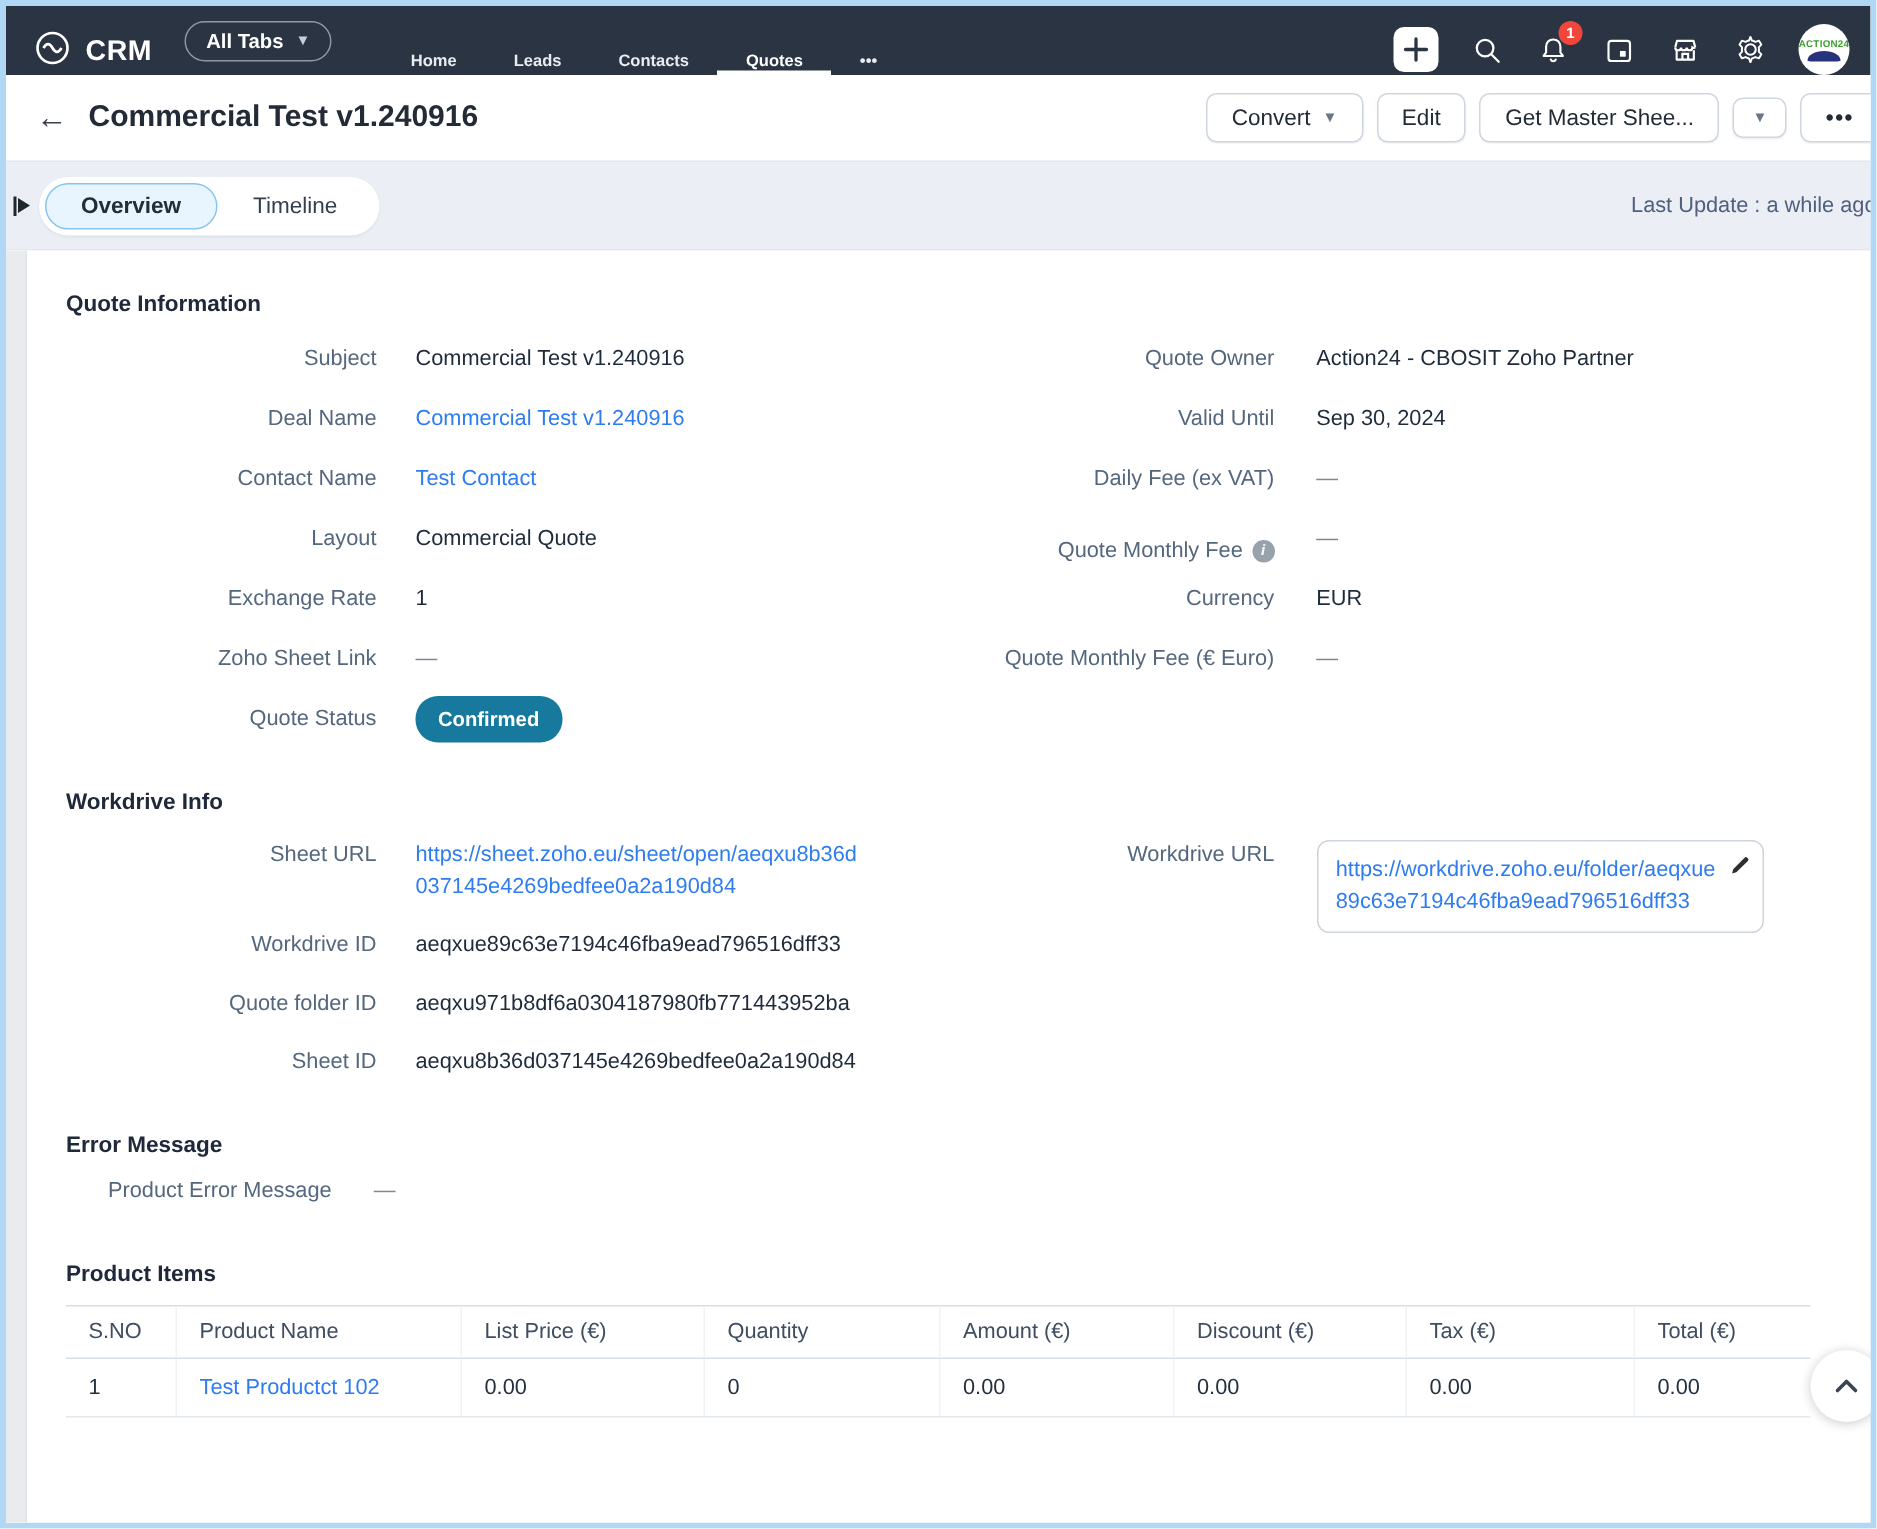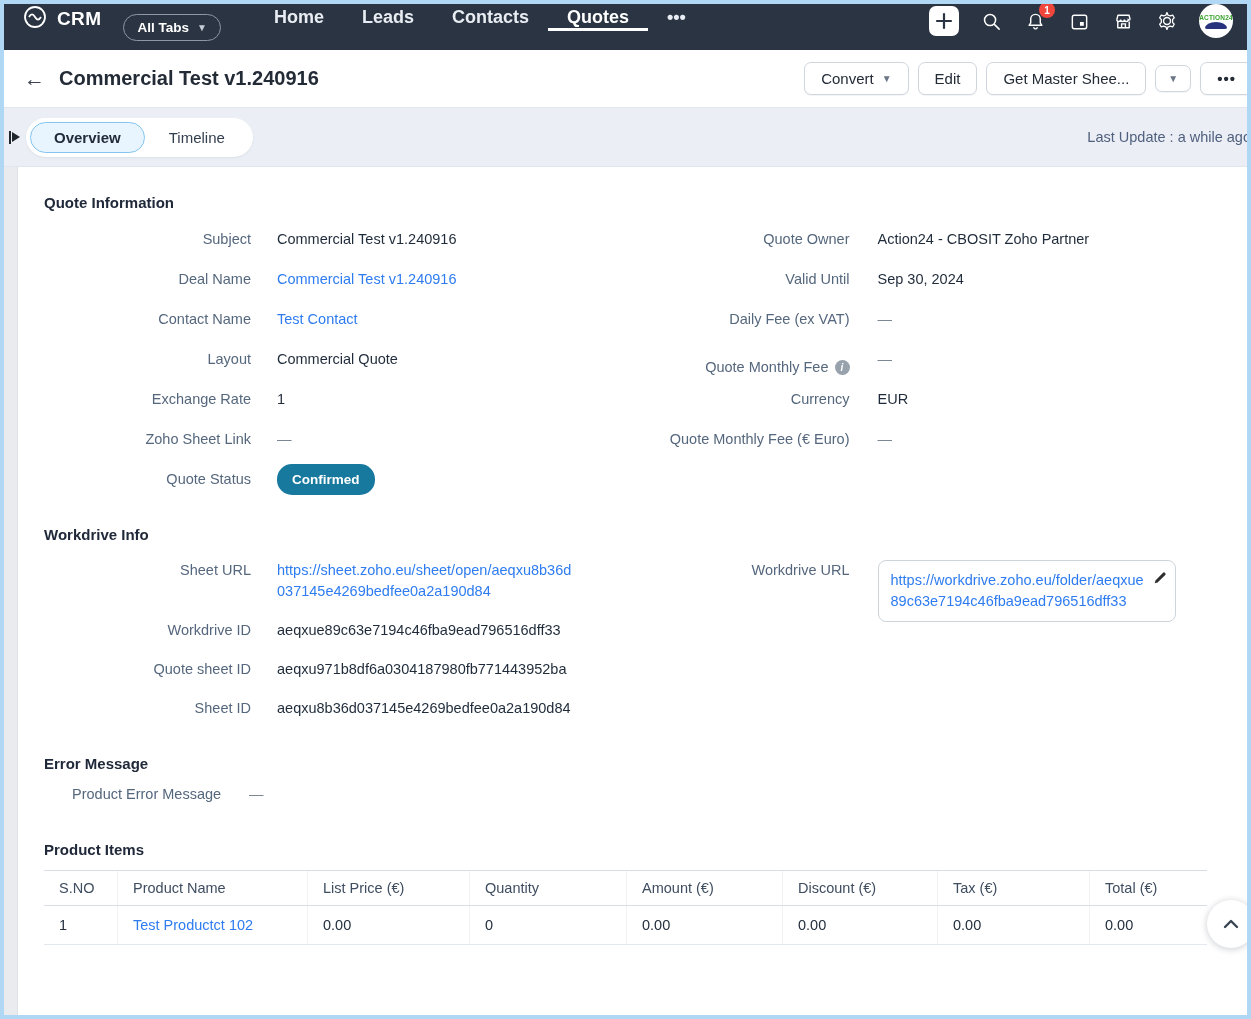--- a/index.html
+++ b/index.html
@@ -1,29 +1,29 @@
 <!DOCTYPE html>
 <html><head>
 <meta charset="utf-8">
 <style>
   * { margin:0; padding:0; box-sizing:border-box; }
   body { font-family: "Liberation Sans", sans-serif; background:#dfeefb; }
   .page { position:relative; width:1251px; height:1019px; border:4px solid #b0d7f3;
           background:#fff; overflow:hidden; }
 
   
-  .topbar { height:46px; background:#2b3442; display:flex; align-items:flex-start; padding:0 14px 0 18px; }
+  .topbar { height:46px; background:#2b3442; display:flex; align-items:flex-end; padding:0 14px 0 18px; }
   .brand { display:flex; align-items:center; gap:9px; }
   .brand .crm { color:#fff; font-size:19px; font-weight:700; letter-spacing:.4px; }
   .alltabs { margin-left:22px; align-self:center; display:flex; align-items:center; gap:8px;
              border:1px solid #8d97a6; border-radius:16px; padding:5px 13px; color:#fff;
              font-size:13.5px; font-weight:600; cursor:pointer; }
   .alltabs .caret { font-size:10px; color:#c7cdd8; }
   .nav { display:flex; margin-left:34px; }
-  .nav-item { display:flex; align-items:center; padding:0 19px; color:#e9edf3; font-size:18px;
+  .nav-item { display:flex; align-items:center; padding:0 19px; color:#e9edf3; font-size:11px;
               font-weight:600; cursor:pointer; border-bottom:3px solid transparent; padding-top:3px; }
   .nav-item.active { color:#fff; border-bottom-color:#fff; }
   .spacer { flex:1; }
   .top-icons { display:flex; align-items:center; gap:20px; }
   .plus-btn { width:30px; height:30px; background:#fff; border-radius:7px; display:flex;
               align-items:center; justify-content:center; cursor:pointer; }
   .plus-btn svg { display:block; }
   .ticon { width:24px; height:24px; display:flex; align-items:center; justify-content:center; cursor:pointer; position:relative; }
   .badge { position:absolute; top:-7px; right:-8px; min-width:16px; height:16px; background:#f1463c;
            border-radius:9px; color:#fff; font-size:10px; font-weight:700; display:flex;
@@ -295,21 +295,21 @@
         <div class="fields">
           <div class="fr top">
             <span class="lbl">Sheet URL</span>
             <span class="val wrap"><a class="link">https://sheet.zoho.eu/sheet/open/aeqxu8b36d037145e4269bedfee0a2a190d84</a></span>
           </div>
           <div class="fr top">
             <span class="lbl">Workdrive ID</span>
             <span class="val wrap">aeqxue89c63e7194c46fba9ead796516dff33</span>
           </div>
           <div class="fr top">
-            <span class="lbl">Quote sheet ID</span>
+            <span class="lbl">Quote folder ID</span>
             <span class="val wrap">aeqxu971b8df6a0304187980fb771443952ba</span>
           </div>
           <div class="fr top">
             <span class="lbl">Sheet ID</span>
             <span class="val wrap">aeqxu8b36d037145e4269bedfee0a2a190d84</span>
           </div>
         </div>
         <div class="fields">
           <div class="fr top">
             <span class="lbl">Workdrive URL</span>

